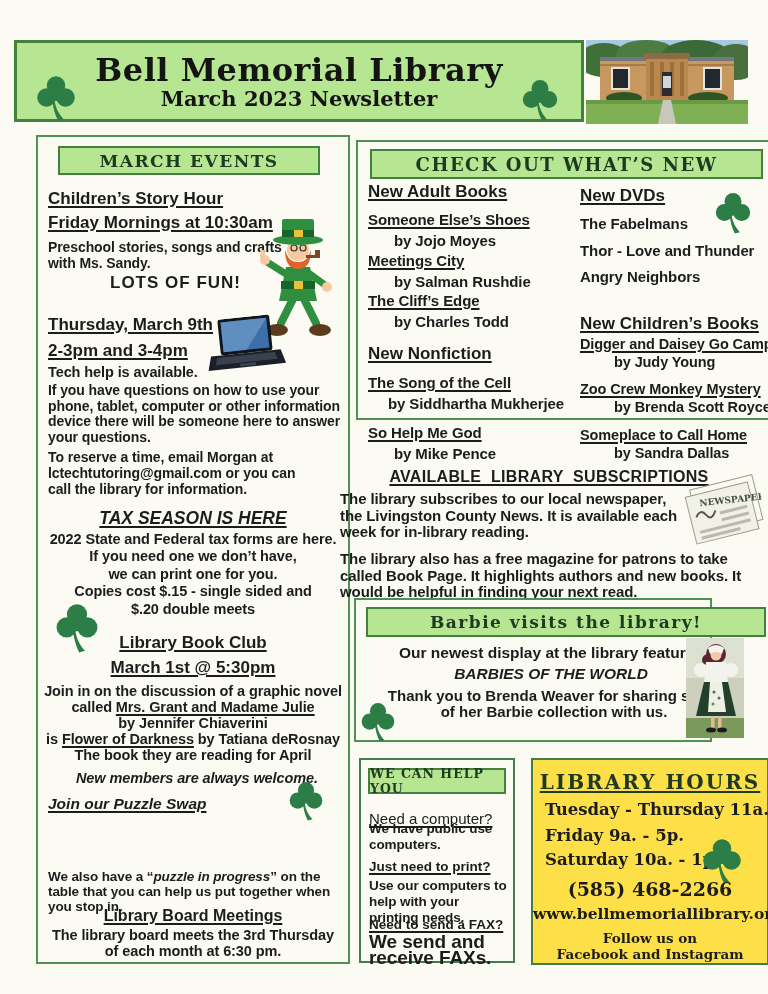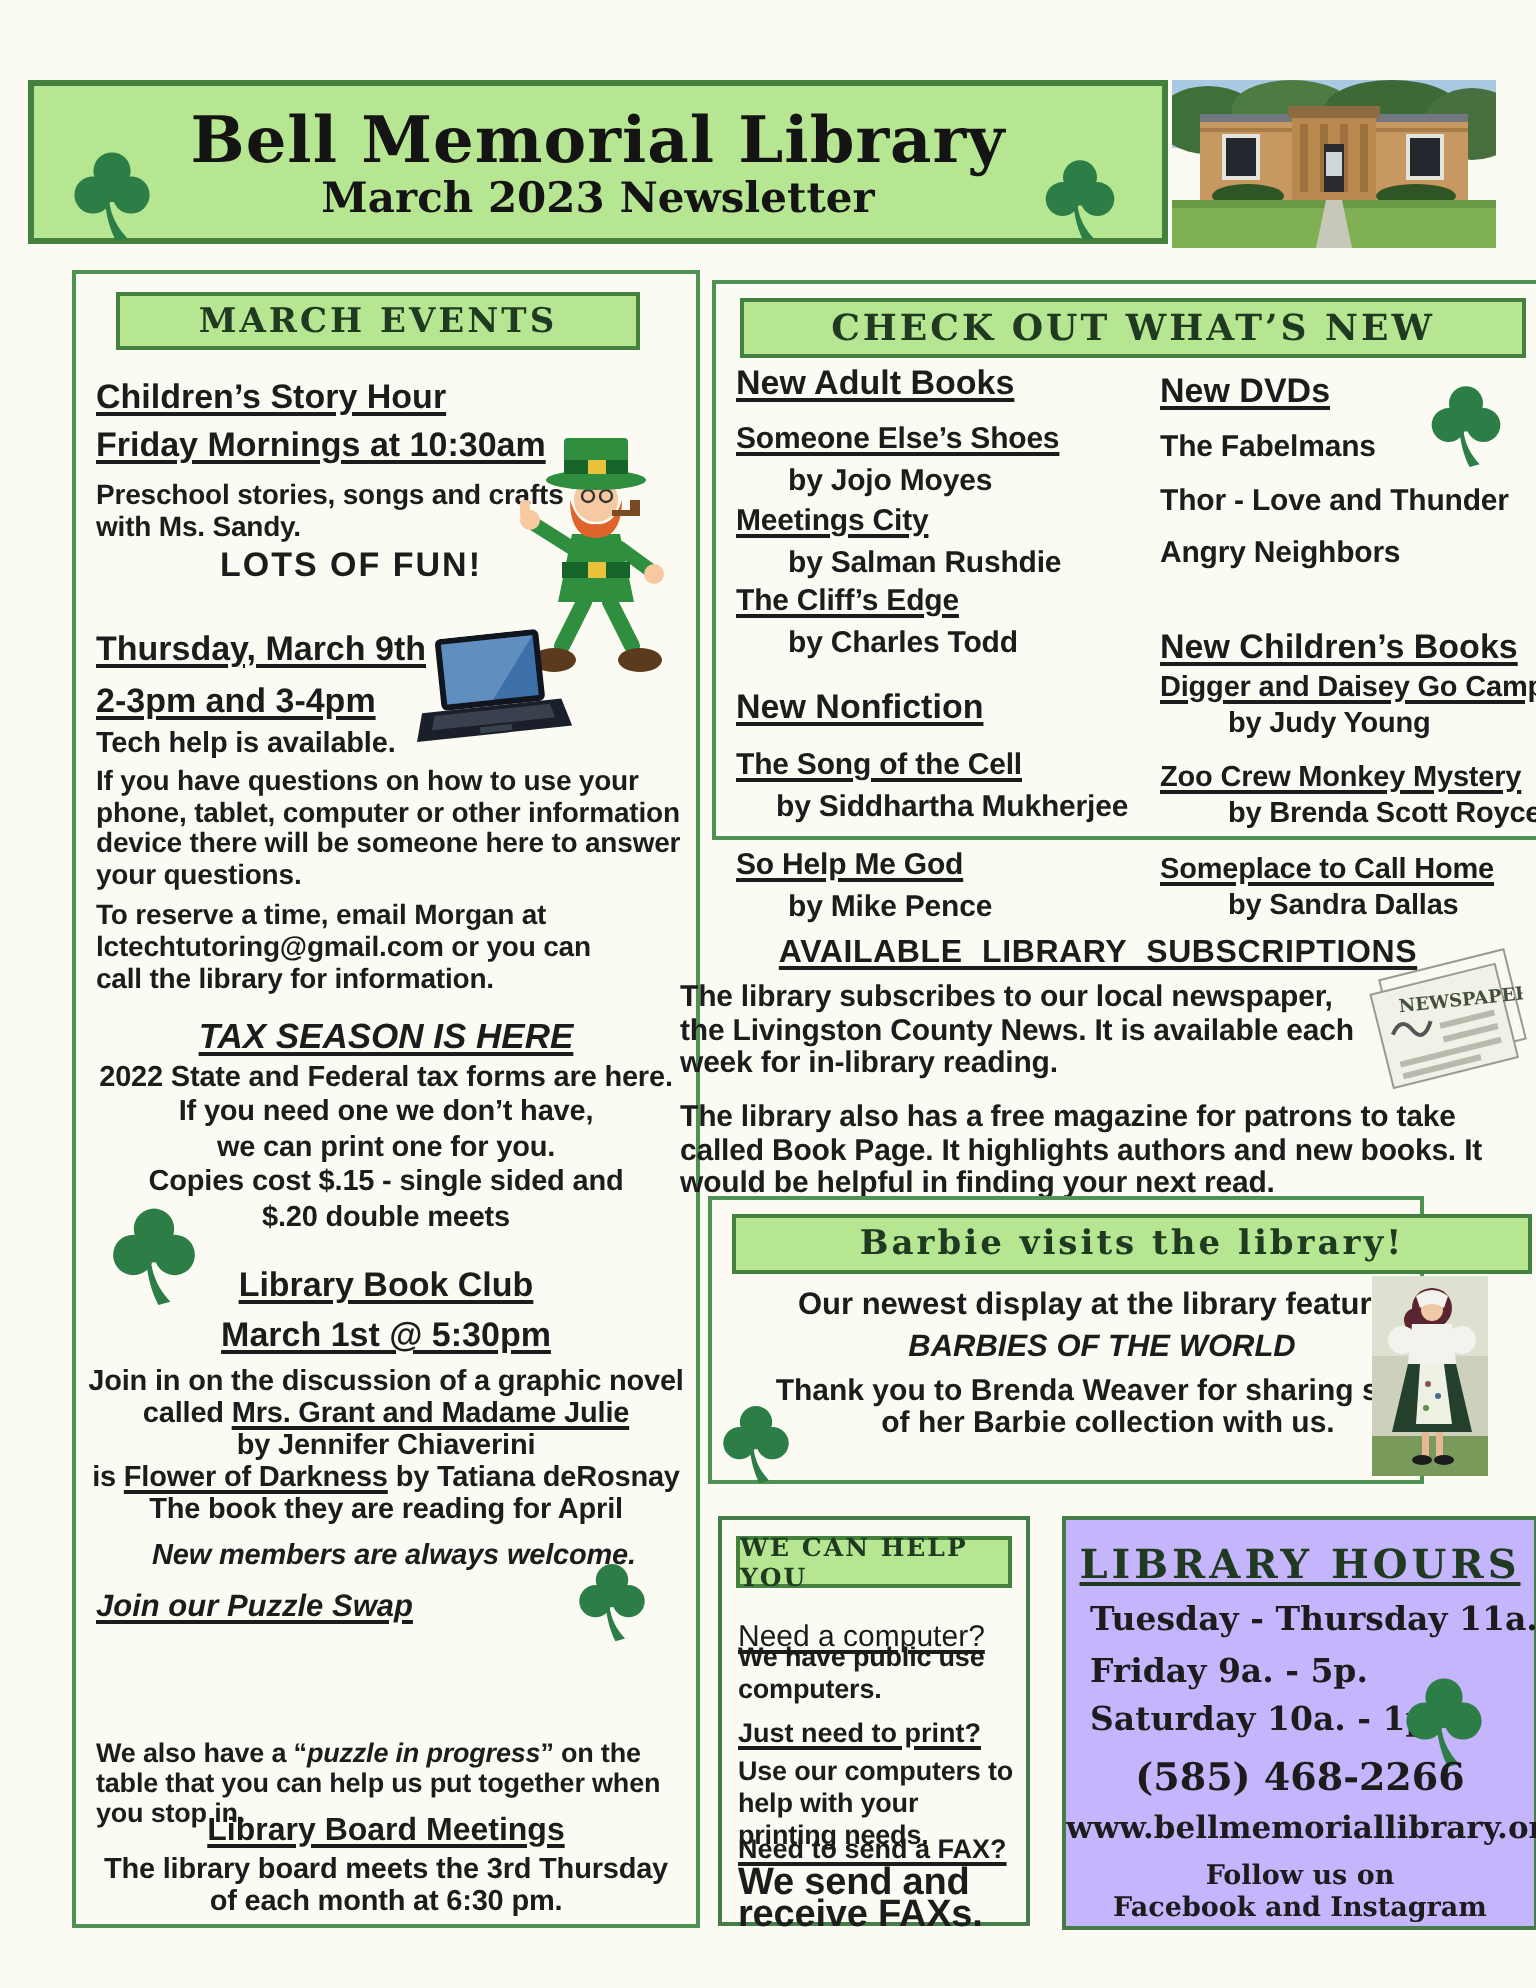--- a/index.html
+++ b/index.html
@@ -261,21 +261,21 @@
 <div class="box" style="left:340px;top:758px;width:156px;height:205px;border-color:#447d48">
   <div class="bar stencil" style="left:7px;top:8px;width:138px;height:26px;font-size:12.5px;letter-spacing:1px">WE CAN HELP YOU</div>
   <div class="line u" style="left:8px;top:50px;font-size:15px;font-weight:normal">Need a computer?</div>
   <div class="abs t" style="left:8px;top:61px;width:132px;font-size:13.5px;line-height:16px">We have public use computers.</div>
   <div class="line u" style="left:8px;top:99px;font-size:13.5px;font-weight:bold">Just need to print?</div>
   <div class="abs t" style="left:8px;top:118px;width:140px;font-size:13.5px;line-height:16px">Use our computers to help with your printing needs.</div>
   <div class="line u" style="left:8px;top:157px;font-size:13.5px;font-weight:bold">Need to send a FAX?</div>
   <div class="abs t" style="left:8px;top:174px;width:145px;font-size:19px;line-height:16px">We send and receive  FAXs.</div>
 </div>
 
-<div class="box" style="left:512px;top:758px;width:238px;height:207px;border-color:#447d48;background:#c4b5fd">
+<div class="box" style="left:512px;top:758px;width:238px;height:207px;border-color:#447d48;background:#fde047">
   <div class="abs c stencil u" style="left:0;top:10px;width:100%;font-size:20px;letter-spacing:2px">LIBRARY HOURS</div>
   <div class="line serif" style="left:12px;top:40px;font-size:16.5px">Tuesday - Thursday  11a. - 7p.</div>
   <div class="line serif" style="left:12px;top:66px;font-size:16.5px">Friday  9a. - 5p.</div>
   <div class="line serif" style="left:12px;top:90px;font-size:16.5px">Saturday  10a. - 1p.</div>
   <svg class="abs" style="left:168px;top:78px" width="42" height="46">
       <use href="#shamrock"></use>
     </svg>
   <div class="abs c serif" style="left:0;top:118px;width:100%;font-size:19px">(585) 468-2266</div>
   <div class="abs c serif" style="left:0;top:144px;width:100%;font-size:15.5px">www.bellmemoriallibrary.org</div>
   <div class="abs c serif" style="left:0;top:170px;width:100%;font-size:13.5px">Follow us on</div>

